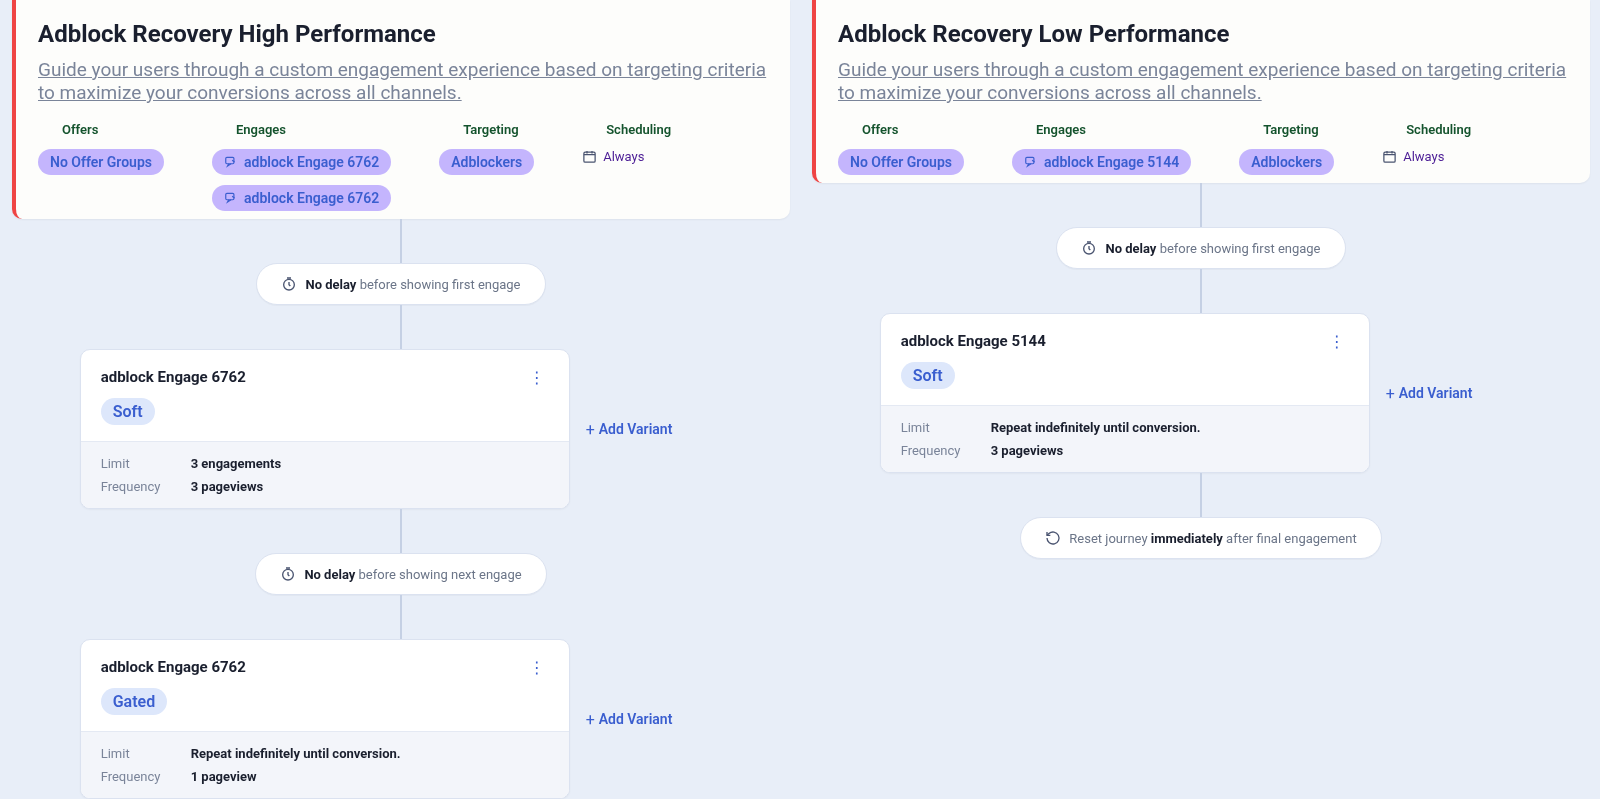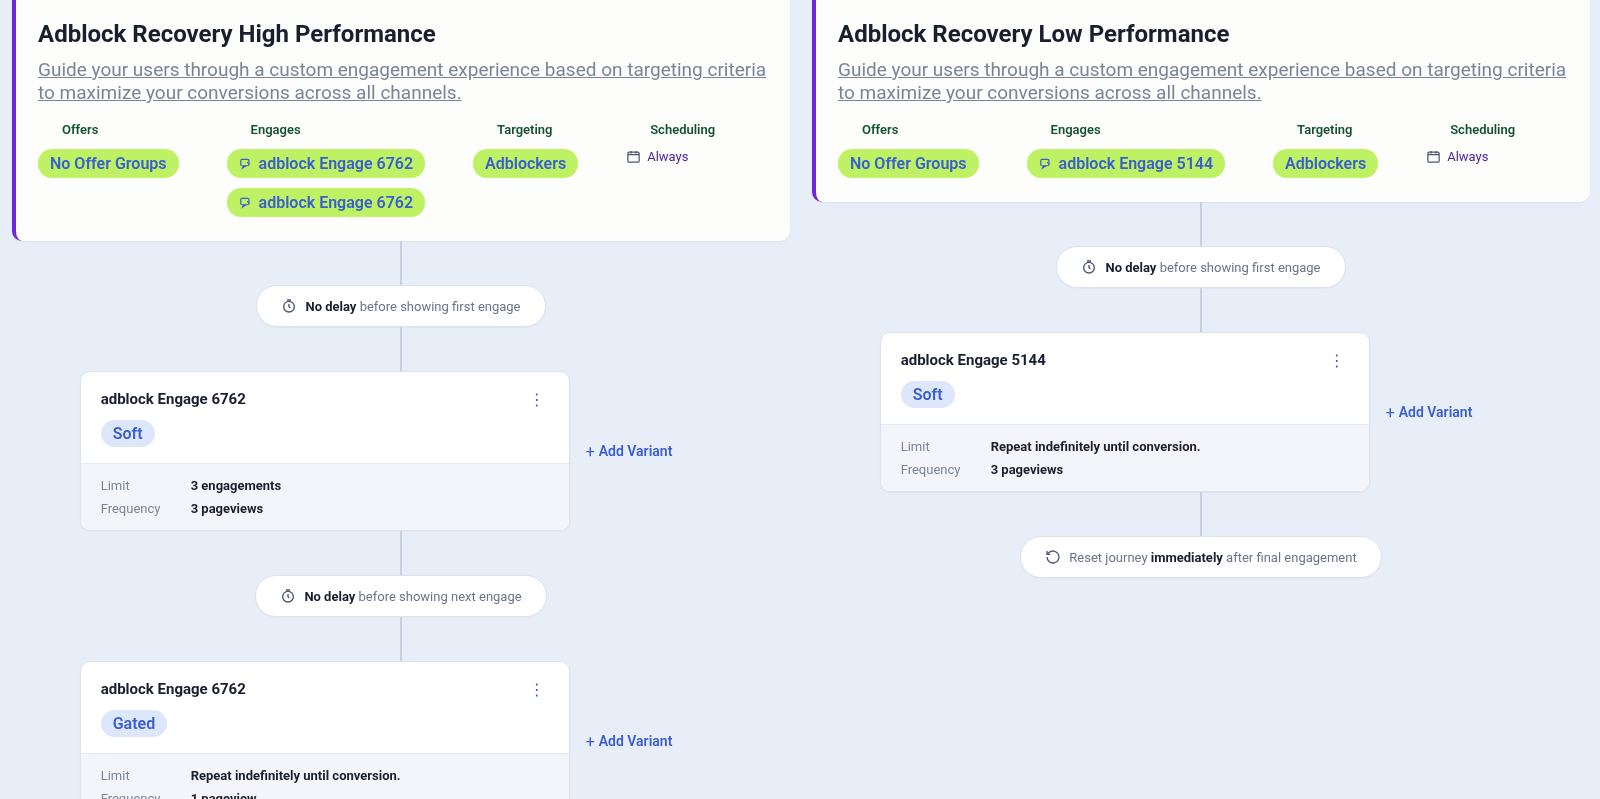--- a/index.html
+++ b/index.html
@@ -9,23 +9,23 @@
   width: 1600px;
   height: 799px;
   overflow: hidden;
   color: #1a1f2e;
 }
 .cols { display: flex; gap: 0; }
 .col { width: 800px; padding: 0 10px 0 12px; }
 
 .panel {
   background: #fdfdfb;
-  border-left: 4px solid #6d28d9;
+  border-left: 4px solid #ef4444;
   border-radius: 0 0 10px 10px;
-  padding: 20px 22px 24px 22px;
+  padding: 20px 22px 8px 22px;
   box-shadow: 0 1px 2px rgba(0,0,0,.05);
   margin-bottom: 0;
 }
 .panel h1 {
   font-size: 24px;
   font-weight: 700;
   color: #1a1f2e;
   margin-bottom: 10px;
 }
 .panel .sub {
@@ -34,25 +34,25 @@
   margin-bottom: 18px;
   text-decoration: underline;
 }
 .meta-row { display: flex; gap: 48px; align-items: flex-start; }
 .meta-col { display: flex; flex-direction: column; gap: 10px; }
 .meta-label { font-size: 13px; font-weight: 600; color: #14532d; margin-bottom: 2px; margin-left: 24px; }
 .chip {
   display: inline-flex;
   align-items: center;
   gap: 6px;
-  background: #bef264;
+  background: #c4b5fd;
   color: #3a5ecf;
   border-radius: 14px;
   padding: 5px 12px;
-  font-size: 16px;
+  font-size: 14px;
   font-weight: 600;
   white-space: nowrap;
   width: fit-content;
 }
 .chip svg { width: 14px; height: 14px; }
 .sched {
   display: inline-flex; align-items: center; gap: 6px;
   font-size: 13px; color: #4c1d95;
 }
 .sched svg { width: 15px; height: 15px; }

